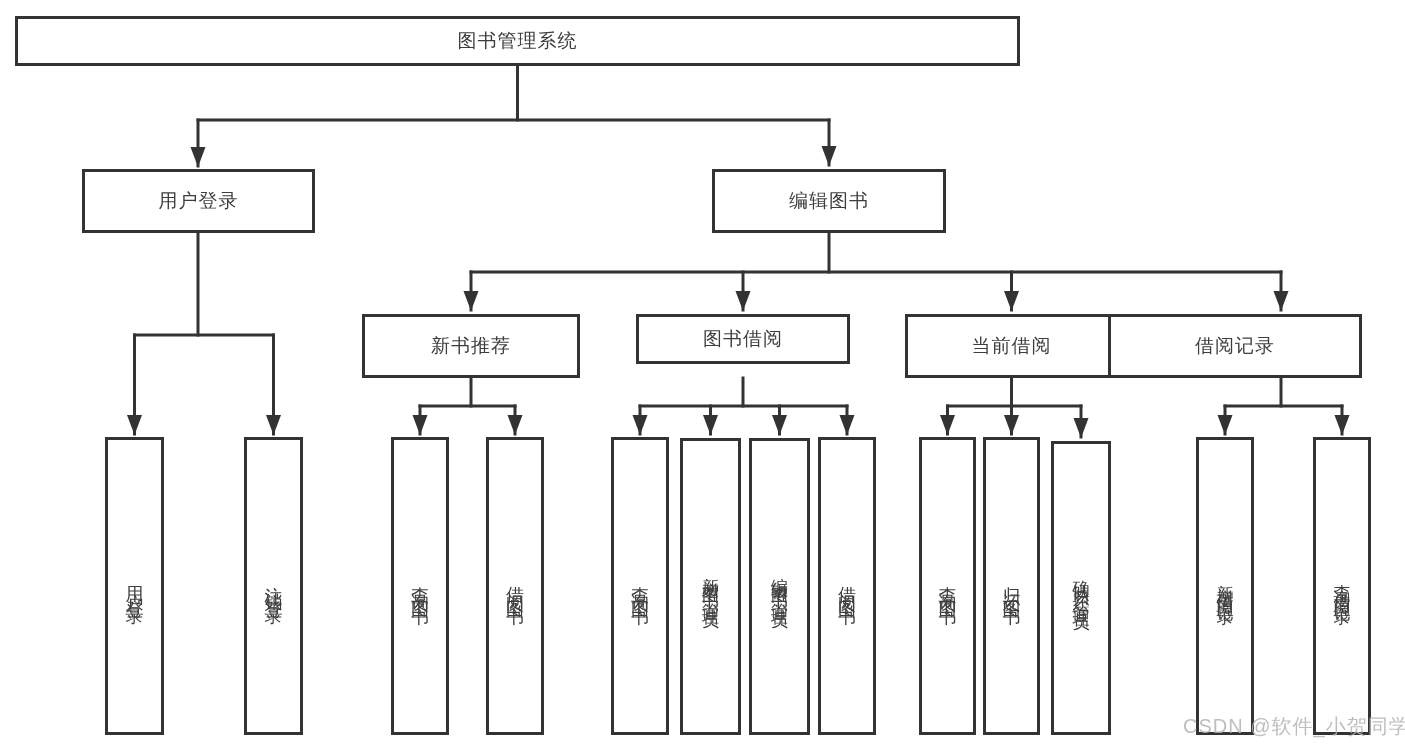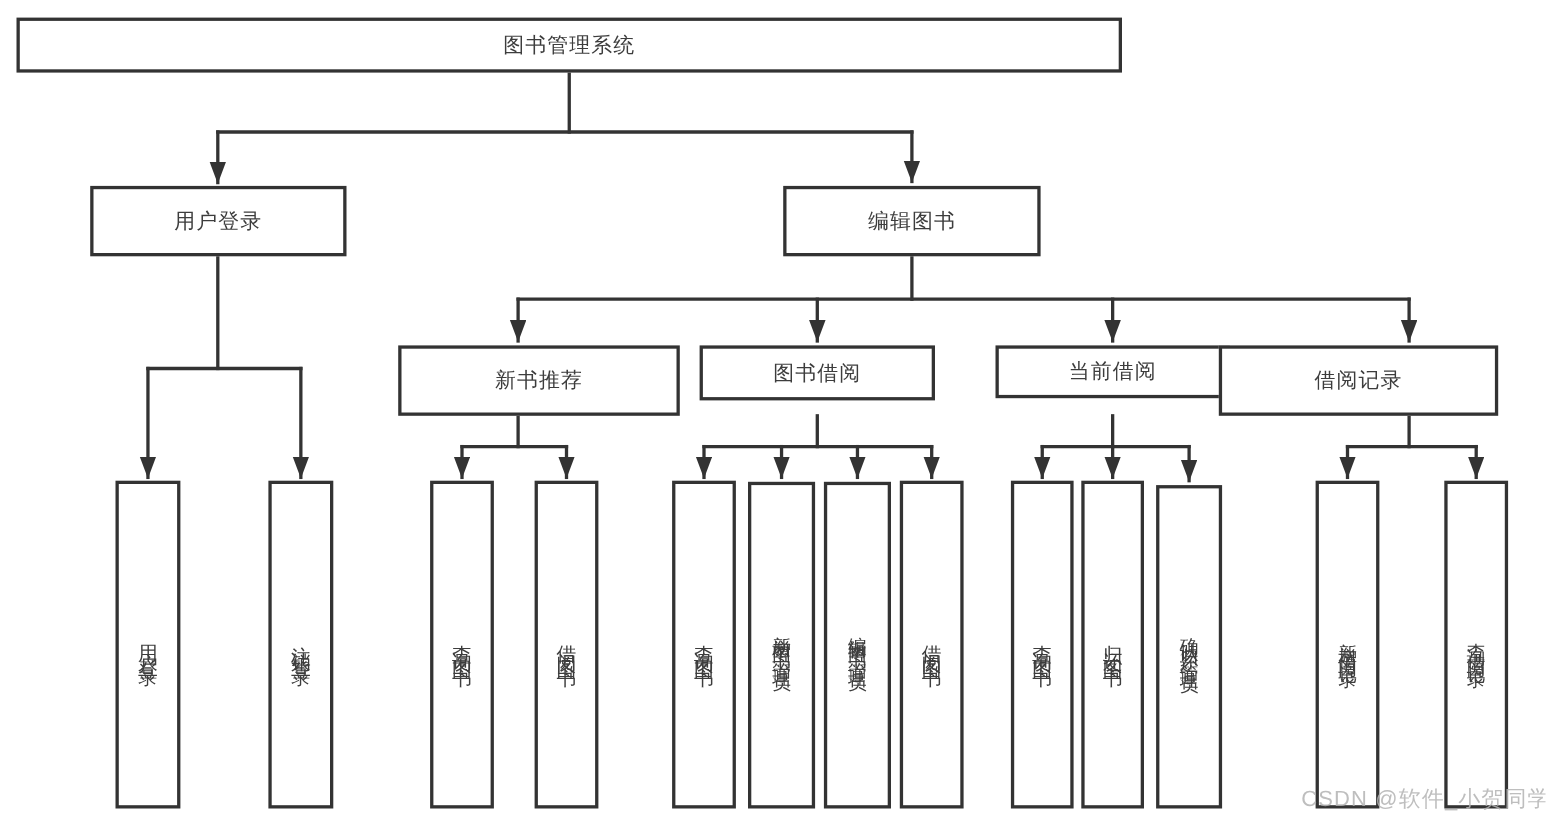--- a/index.html
+++ b/index.html
@@ -132,27 +132,27 @@
     <span>图书管理系统</span>
   </div>
 
   <div class="node hbox" style="left:82px;top:169px;width:233px;height:64px">
     <span>用户登录</span>
   </div>
   <div class="node hbox" style="left:712px;top:169px;width:234px;height:64px">
     <span>编辑图书</span>
   </div>
 
-  <div class="node hbox" style="left:362px;top:314px;width:256px;height:64px">
+  <div class="node hbox" style="left:362px;top:314px;width:218px;height:64px">
     <span>新书推荐</span>
   </div>
   <div class="node hbox" style="left:636px;top:314px;width:214px;height:50px">
     <span>图书借阅</span>
   </div>
-  <div class="node hbox" style="left:905px;top:314px;width:213px;height:48px">
+  <div class="node hbox" style="left:905px;top:314px;width:213px;height:64px">
     <span>当前借阅</span>
   </div>
   <div class="node hbox" style="left:1108px;top:314px;width:254px;height:64px">
     <span>借阅记录</span>
   </div>
 
   <div class="node vbox" style="left:105px;top:437px;width:59px;height:298px">
     <span class="vtext">用户登录</span>
   </div>
   <div class="node vbox" style="left:244px;top:437px;width:59px;height:298px">

